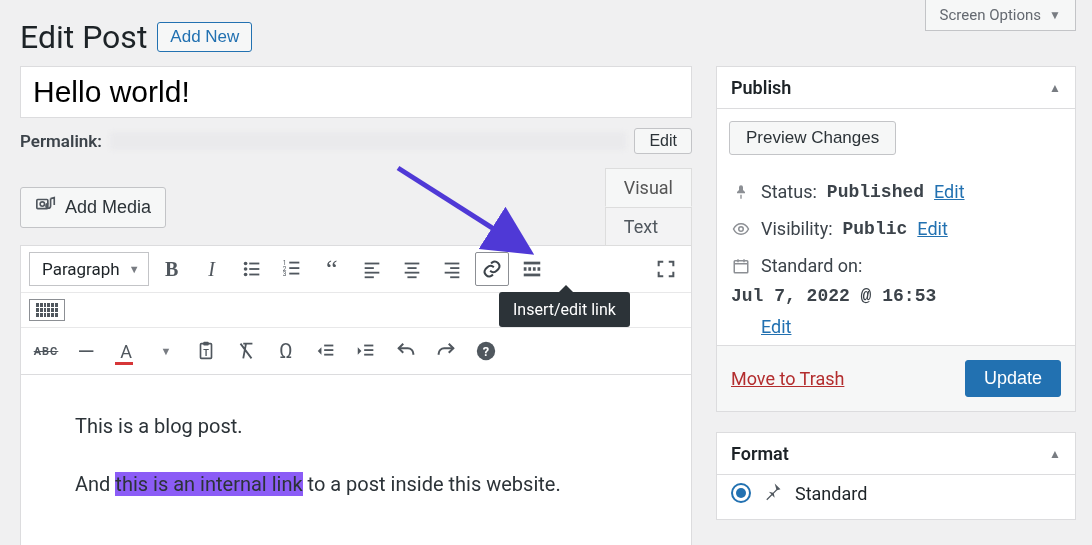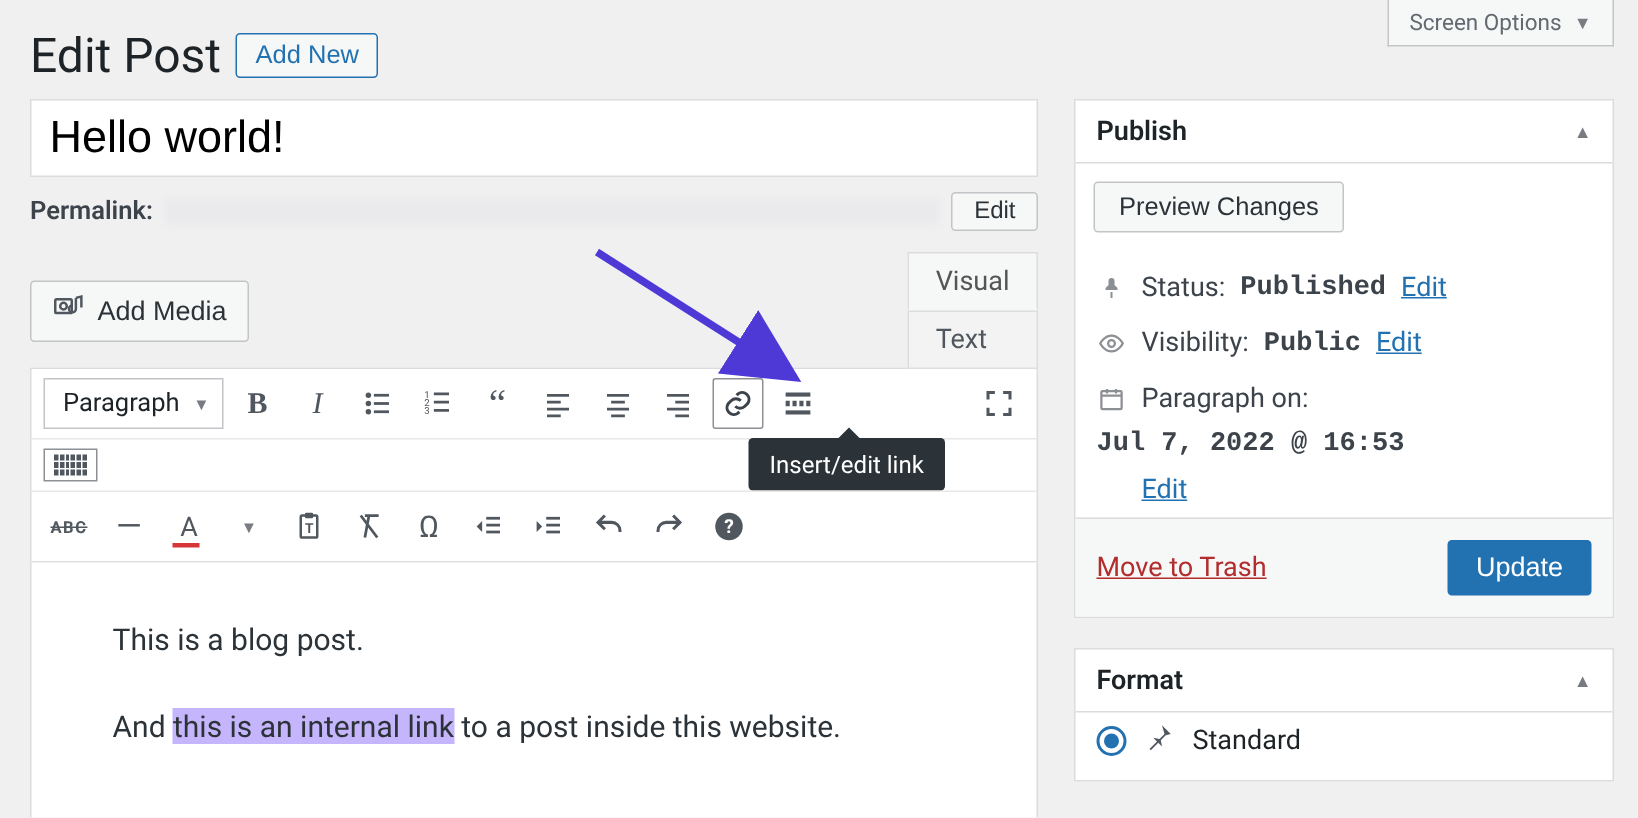--- a/index.html
+++ b/index.html
@@ -214,21 +214,21 @@
     border:1px solid #dcdcde;
     border-top:none;
     background:#fff;
     padding:36px 30px 50px 54px;
     font-size:20px;
     color:#2c3338;
     line-height:1.5;
   }
   .editor-body p { margin-bottom:28px;}
   .hl {
-    background:#c4b5fd;
+    background:#8b5cf6;
   }
   .arrow {
     position:absolute;
     pointer-events:none;
     top:160px;
     left:390px;
     width:160px;
     height:110px;
   }
   
@@ -561,21 +561,21 @@
       </div>
       <div class="pub-row wrap">
         <span class="ico">
           <svg width="18" height="18" viewBox="0 0 24 24" fill="none" stroke="#8c8f94" stroke-width="2">
               <rect x="3" y="5" width="18" height="16" rx="1"></rect>
               <line x1="3" y1="9" x2="21" y2="9"></line>
               <line x1="8" y1="3" x2="8" y2="7"></line>
               <line x1="16" y1="3" x2="16" y2="7"></line>
             </svg>
         </span>
-        <span>Paragraph on: </span>
+        <span>Standard on: </span>
         <strong>Jul 7, 2022 @ 16:53</strong>
         <a class="edit-below">Edit</a>
       </div>
       <div class="postbox-footer">
         <a class="trash-link">Move to Trash</a>
         <button class="btn-primary">Update</button>
       </div>
     </div>
 
     <div class="postbox">

